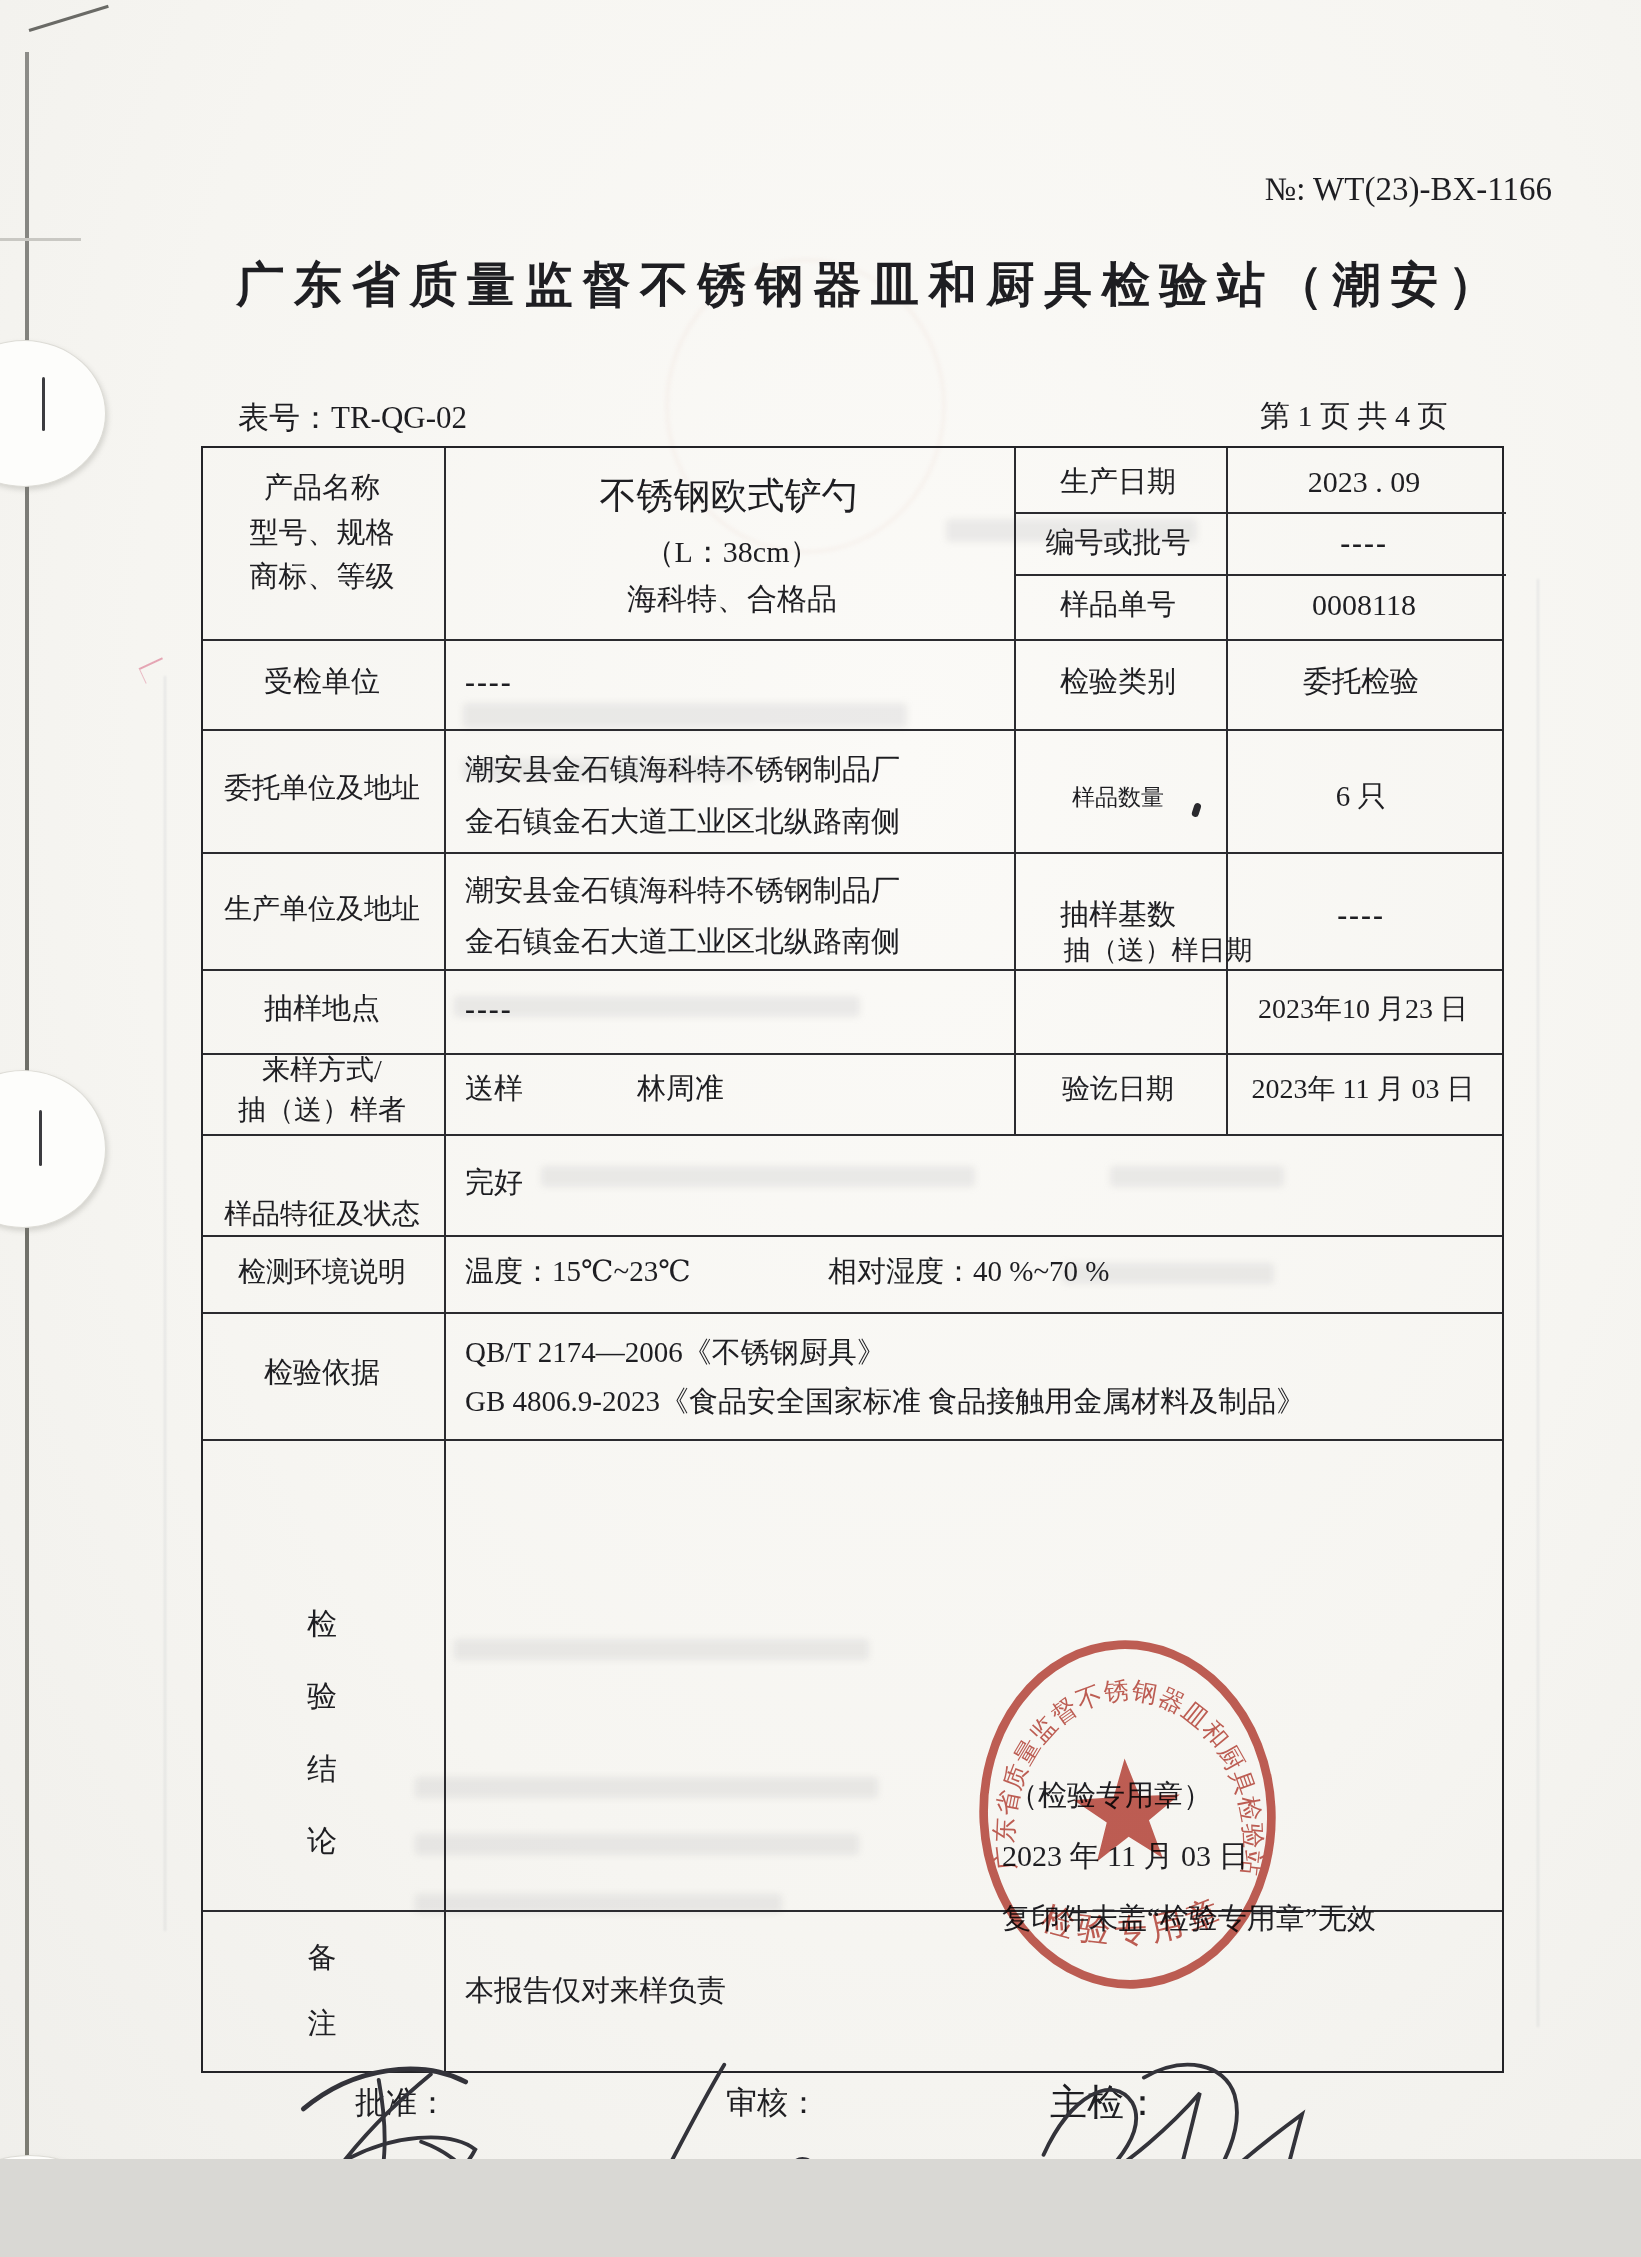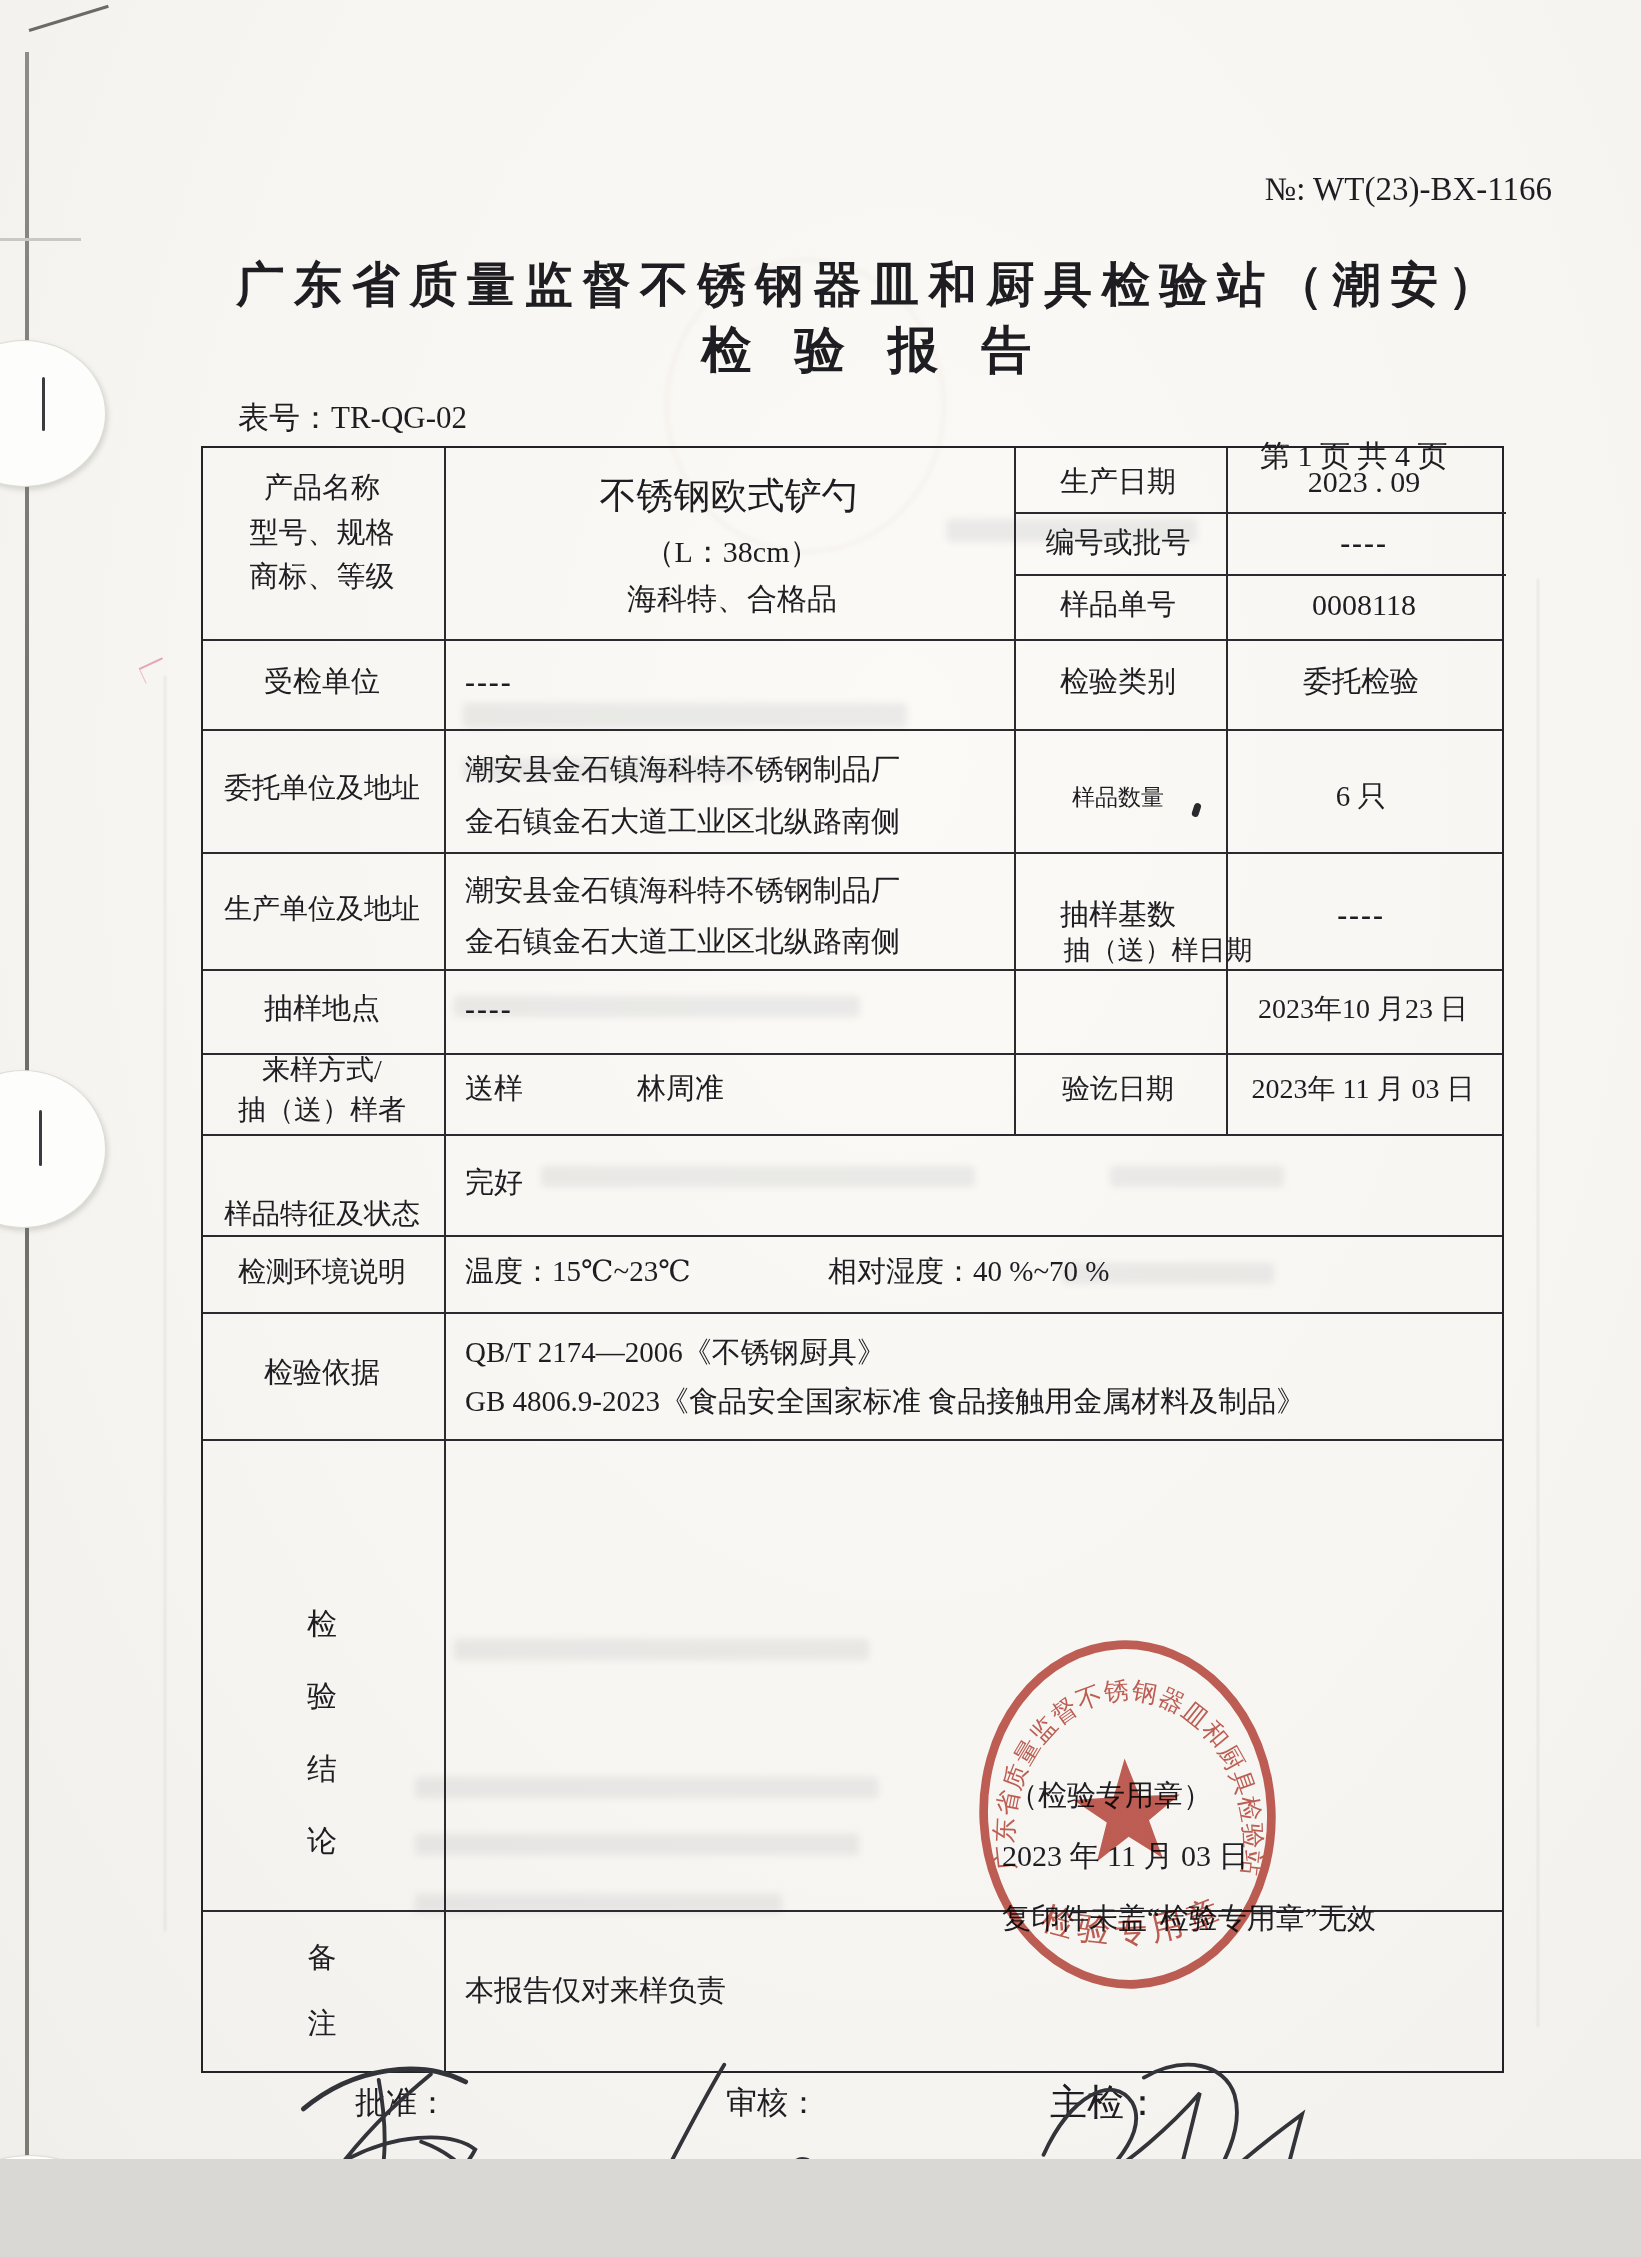--- a/index.html
+++ b/index.html
@@ -62,23 +62,22 @@
   <div class="g" style="left:415px;top:1777px;width:463px;height:21px;"></div>
   <div class="g" style="left:415px;top:1834px;width:444px;height:21px;"></div>
   <div class="g" style="left:415px;top:1894px;width:367px;height:19.3px;"></div>
   <div class="gv" style="left:1537px;top:579px;height:1448px;"></div>
   <div class="gv" style="left:164px;top:676px;height:1255px;"></div>
   <div class="pink-mark" style="left:141px;top:662px;"></div>
   <div class="ink-dot" style="left:1193px;top:803px;"></div>
 
   <div class="r" style="left:1552px;top:189px;font-size:33px;">№: WT(23)-BX-1166</div>
   <div class="c" style="left:871px;top:285px;font-size:48px;font-weight:bold;letter-spacing:9.7px;">广东省质量监督不锈钢器皿和厨具检验站（潮安）</div>
-  <div class="c" style="left:874px;top:350px;font-size:50px;font-weight:bold;letter-spacing:15.4px;">检 验 报 告</div>
   <div class="l" style="left:238px;top:418px;font-size:31px;">表号：TR-QG-02</div>
-  <div class="l" style="left:1260px;top:416px;font-size:30px;margin-top:40px;">第 1 页 共 4 页</div>
+  <div class="l" style="left:1260px;top:416px;font-size:30px;">第 1 页 共 4 页</div>
 
   <div class="tbl">
     <div class="vl" style="left:241px;height:1627px;"></div>
     <div class="vl" style="left:811px;height:686px;"></div>
     <div class="vl" style="left:1023px;height:686px;"></div>
     <div class="hlp" style="left:811px;width:492px;top:64px;"></div>
     <div class="hlp" style="left:811px;width:492px;top:126px;"></div>
     <div class="hl" style="top:191px;"></div>
     <div class="hl" style="top:281px;"></div>
     <div class="hl" style="top:404px;"></div>

